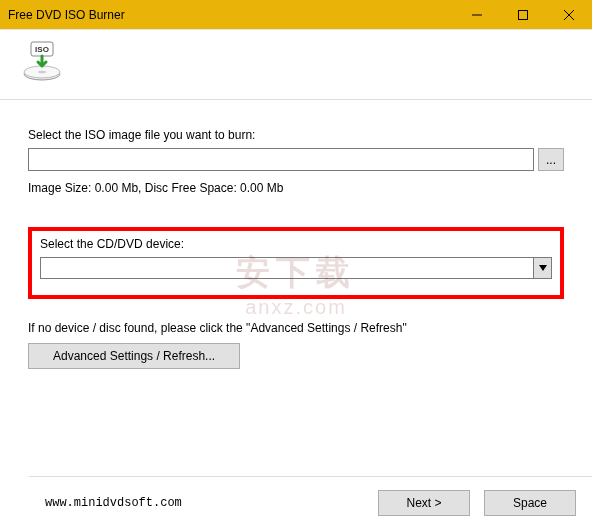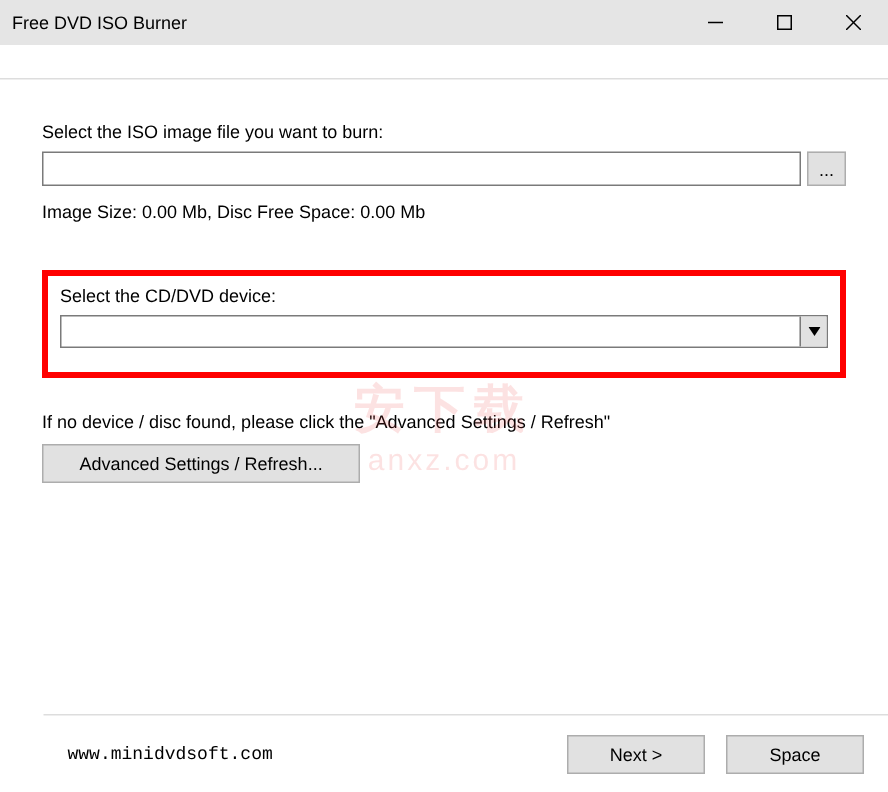--- a/index.html
+++ b/index.html
@@ -11,21 +11,21 @@
     width: 592px;
     height: 528px;
     position: relative;
     overflow: hidden;
   }
   .titlebar {
     height: 30px;
     display: flex;
     align-items: center;
     border-bottom: 1px solid #e5e5e5;
-    background: #e5e5e5;
+    background: #eab308;
   }
   .titlebar .title {
     padding-left: 8px;
     font-size: 12px;
     color: #000;
     flex: 1;
   }
   .titlebar .sysbtn {
     width: 46px;
     height: 30px;
@@ -158,21 +158,21 @@
     cursor: pointer;
   }
   .watermark {
     position: absolute;
     top: 250px;
     left: 50%;
     transform: translateX(-50%);
     text-align: center;
     pointer-events: none;
     opacity: 0.15;
-    color: #ef4444;
+    color: #7f1d1d;
     user-select: none;
   }
   .watermark .cn {
     font-size: 34px;
     font-weight: bold;
     letter-spacing: 6px;
   }
   .watermark .en {
     font-size: 20px;
     letter-spacing: 2px;
@@ -195,20 +195,32 @@
   </div>
   <div class="sysbtn">
     <svg viewBox="0 0 10 10">
         <line x1="0" y1="0" x2="10" y2="10" stroke="#000" stroke-width="1"></line>
         <line x1="10" y1="0" x2="0" y2="10" stroke="#000" stroke-width="1"></line>
       </svg>
   </div>
 </div>
 
 <div class="header">
+  <div class="iconcol">
+    <span>
+      <svg width="42" height="42" viewBox="0 0 42 42">
+        <ellipse cx="21" cy="34" rx="18" ry="6" fill="#eee" stroke="#999" stroke-width="1"></ellipse>
+        <ellipse cx="21" cy="32" rx="18" ry="6" fill="#f8f8f8" stroke="#bbb" stroke-width="1"></ellipse>
+        <ellipse cx="21" cy="32" rx="4" ry="1.3" fill="#ccc"></ellipse>
+        <rect x="10" y="2" width="22" height="14" rx="2" fill="#fff" stroke="#888" stroke-width="1"></rect>
+        <text x="21" y="12" font-size="8" text-anchor="middle" fill="#333" font-weight="bold">ISO</text>
+        <path d="M21 16 L21 26 M17 22 L21 26 L25 22" fill="none" stroke="#2e9b2e" stroke-width="3" stroke-linecap="round" stroke-linejoin="round"></path>
+      </svg>
+    </span>
+  </div>
 </div>
 
 <div class="content">
   <div class="label">Select the ISO image file you want to burn:</div>
   <div class="filerow">
     <div class="fileinput"></div>
     <div class="browsebtn">...</div>
   </div>
   <div class="sizerow">Image Size: 0.00 Mb, Disc Free Space: 0.00 Mb</div>
 

